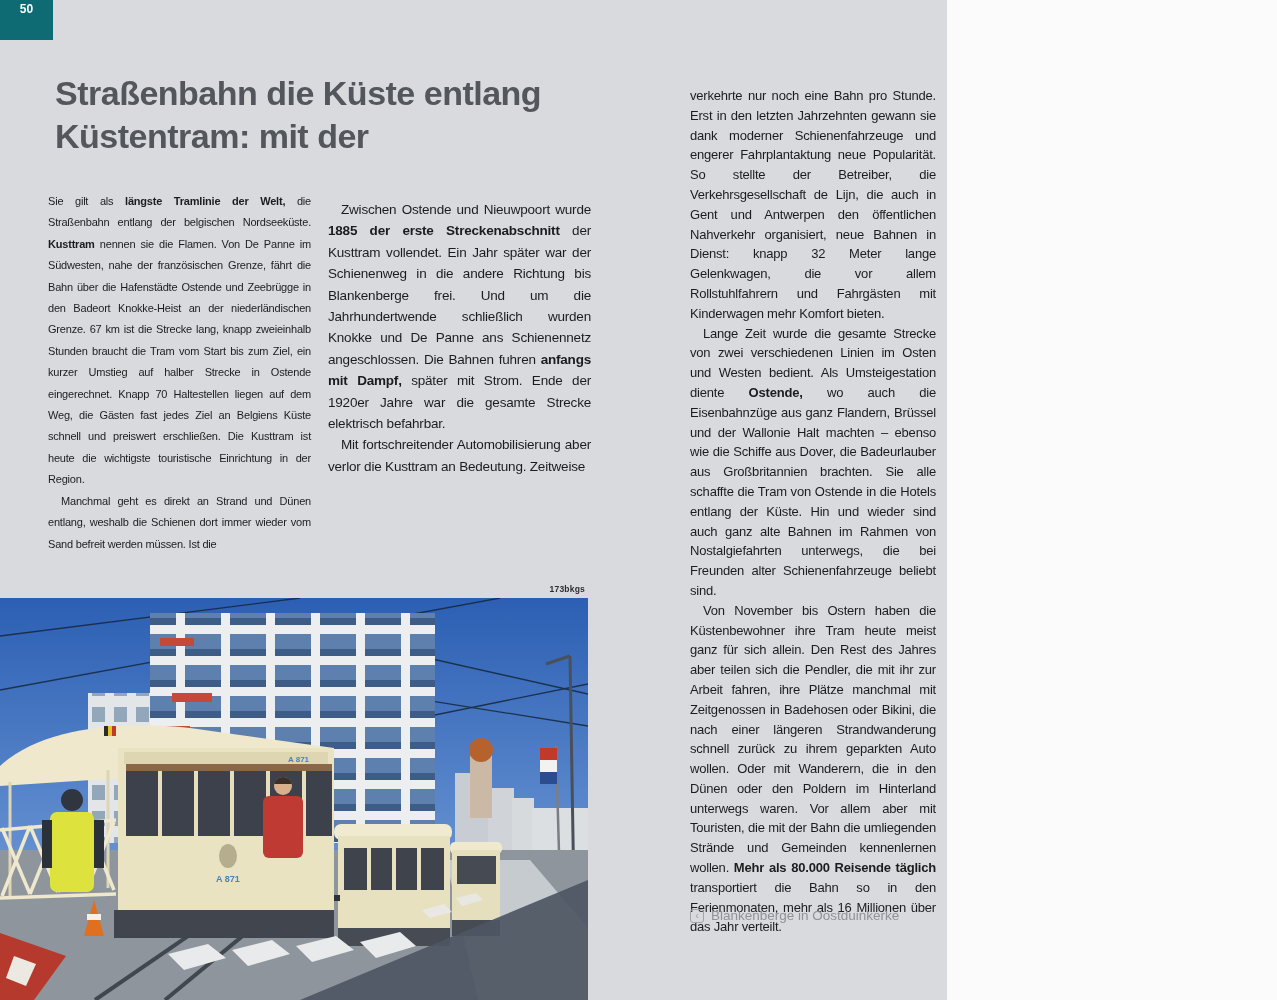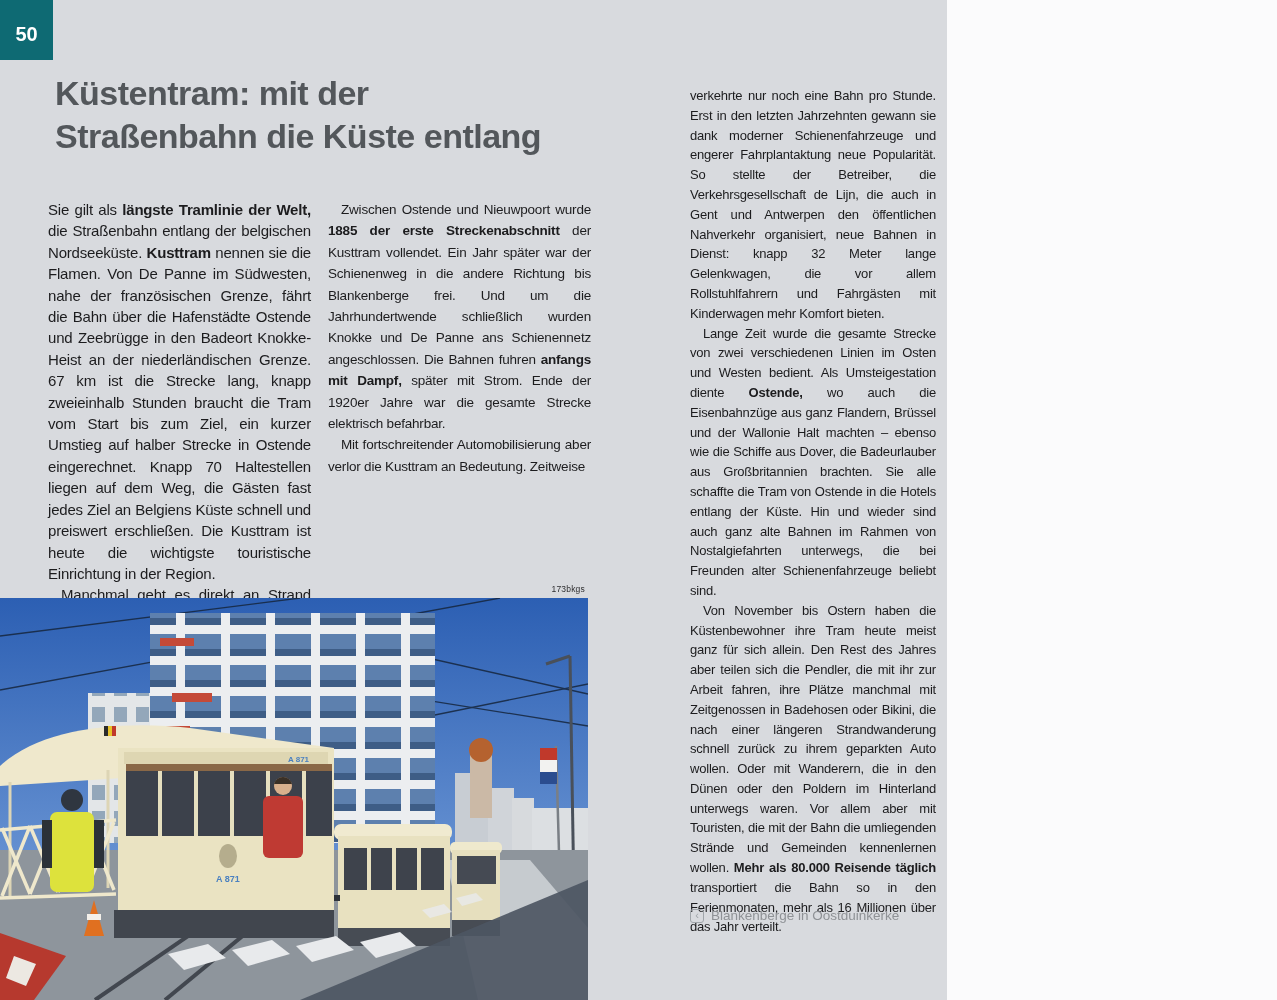--- a/index.html
+++ b/index.html
@@ -8,54 +8,54 @@
     --body-text:#1c1c1e; --caption:#8f9296;
   }
   *{margin:0;padding:0;box-sizing:border-box}
   html,body{width:1277px;height:1000px;overflow:hidden;background:#fff;
     font-family:"Liberation Sans","DejaVu Sans",sans-serif;}
   .page-left{position:absolute;left:0;top:0;width:947px;height:1000px;background:var(--page-gray)}
   .page-right{position:absolute;left:947px;top:0;width:330px;height:1000px;background:var(--page-white)}
 
   .pnum{position:absolute;background:var(--teal);color:#fff;font-weight:bold;
     display:flex;align-items:flex-end;justify-content:center}
-  .pnum-50{left:0;top:0;width:53px;height:60px;font-size:20px;padding-bottom:14px}
+  .pnum-50{left:0;top:0;width:53px;height:40px;font-size:12px;padding-bottom:24px}
 
   .title{position:absolute;left:55px;top:72px;width:580px;color:var(--title);
     font-size:34px;line-height:43px;font-weight:bold;letter-spacing:-0.5px}
   .title .tl{display:block}
 
   .col{position:absolute;color:var(--body-text);text-align:justify;hyphens:auto}
   .jp{text-align:justify}
-  .col1{left:48px;top:199px;width:263px;font-size:15px;line-height:21.4px;letter-spacing:-0.2px}
+  .col1{left:48px;top:191px;width:263px;font-size:11px;line-height:21.4px;letter-spacing:-0.2px}
   .col2{left:328px;top:199px;width:263px;font-size:13.5px;line-height:21.4px;letter-spacing:-0.2px}
   .col3{left:690px;top:86px;width:246px;font-size:13px;line-height:19.8px;letter-spacing:-0.2px}
   .ind{text-indent:13px}
   .b{font-weight:bold}
 
   .credit{position:absolute;left:440px;top:584px;width:145px;text-align:right;
-    font-size:8.5px;font-weight:normal;color:#2e2e30;letter-spacing:0.2px}
+    font-size:8.5px;font-weight:bold;color:#2e2e30;letter-spacing:0.2px}
 
   .photo{position:absolute;left:0;top:598px;width:588px;height:502px;overflow:hidden}
   .photo svg{display:block;width:588px;height:402px}
 
   .caption{position:absolute;left:690px;top:908px;width:250px;display:flex;align-items:center;gap:7px;
     color:var(--caption);font-size:13.5px}
   .cap-icon{width:14px;height:14px;border:1.5px solid #a0a5aa;border-radius:3px;color:#a0a5aa;
     display:flex;align-items:center;justify-content:center;font-size:11px;line-height:1;flex:none}
 </style>
 </head>
 <body>
 
 <div class="page-left">
   <div class="pnum pnum-50">50</div>
 
   <h1 class="title">
+    <span class="tl">Straßenbahn die Küste entlang</span>
     <span class="tl">Küstentram: mit der</span>
-    <span class="tl">Straßenbahn die Küste entlang</span>
   </h1>
 
   <div class="col col1">
     <p class="jp"><span>Sie gilt als </span><span class="b">längste Tramlinie der Welt,</span><span> die Straßenbahn entlang der belgischen Nordseeküste. </span><span class="b">Kusttram</span><span> nennen sie die Flamen. Von De Panne im Südwesten, nahe der französischen Grenze, fährt die Bahn über die Hafenstädte Ostende und Zeebrügge in den Badeort Knokke-Heist an der niederländischen Grenze. 67 km ist die Strecke lang, knapp zweieinhalb Stunden braucht die Tram vom Start bis zum Ziel, ein kurzer Umstieg auf halber Strecke in Ostende eingerechnet. Knapp 70 Haltestellen liegen auf dem Weg, die Gästen fast jedes Ziel an Belgiens Küste schnell und preiswert erschließen. Die Kusttram ist heute die wichtigste touristische Einrichtung in der Region.</span></p>
     <p class="jp ind"><span>Manchmal geht es direkt an Strand und Dünen entlang, weshalb die Schienen dort immer wieder vom Sand befreit werden müssen. Ist die</span></p>
   </div>
 
   <div class="col col2">
     <p class="jp ind"><span>Zwischen Ostende und Nieuwpoort wurde </span><span class="b">1885 der erste Streckenabschnitt</span><span> der Kusttram vollendet. Ein Jahr später war der Schienenweg in die andere Richtung bis Blankenberge frei. Und um die Jahrhundertwende schließlich wurden Knokke und De Panne ans Schienennetz angeschlossen. Die Bahnen fuhren </span><span class="b">anfangs mit Dampf,</span><span> später mit Strom. Ende der 1920er Jahre war die gesamte Strecke elektrisch befahrbar.</span></p>
     <p class="jp ind"><span>Mit fortschreitender Automobilisierung aber verlor die Kusttram an Bedeutung. Zeitweise</span></p>

